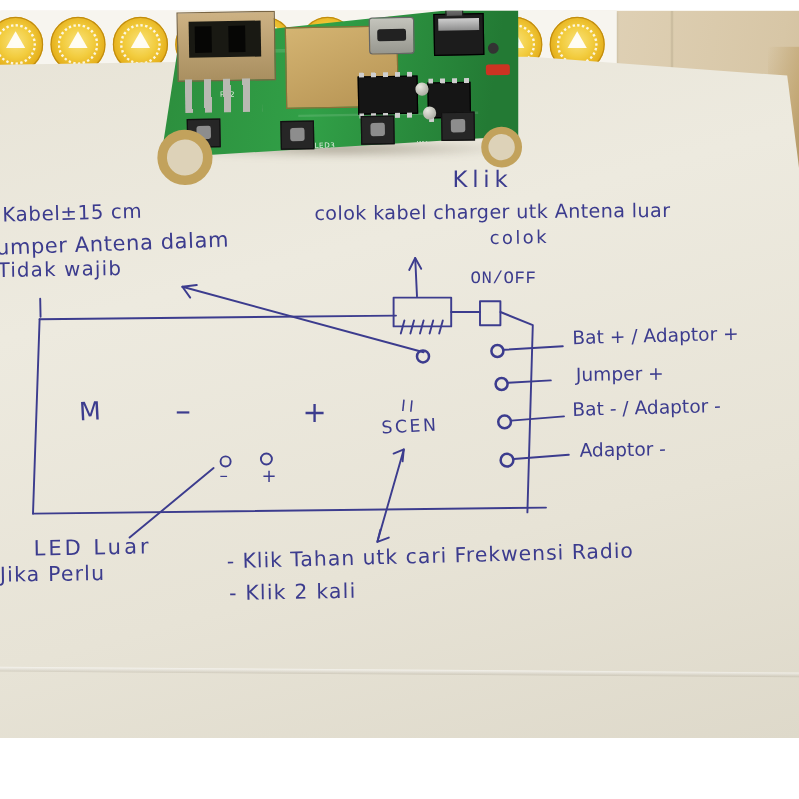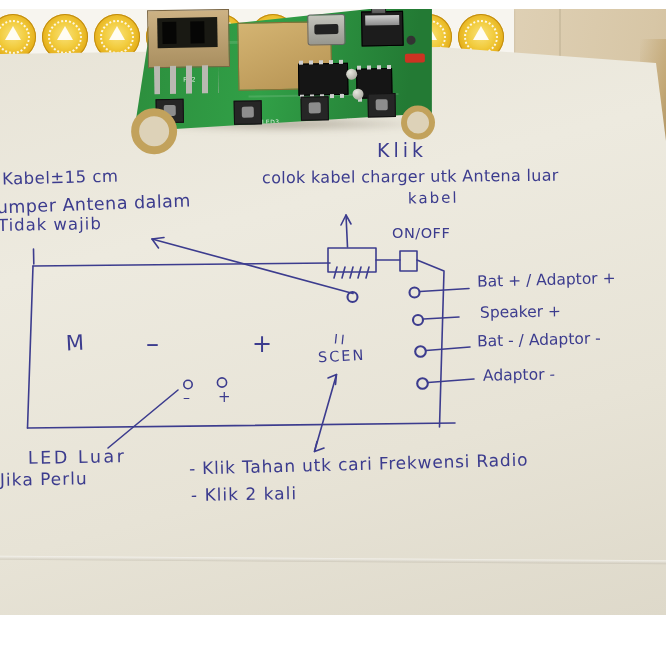--- a/index.html
+++ b/index.html
@@ -179,36 +179,36 @@
     <path d="M314.5,451.5 l2.5,-10 M314.5,451.5 l9.5,-3.5"></path>
     <path d="M108,448 L178,390"></path>
   </svg>
 
   <div class="ink" style="left:2px;top:170px;font-size:16.5px;letter-spacing:.5px;transform:rotate(-1.5deg);">Kabel±15 cm</div>
   <div class="ink" style="left:-9px;top:196px;font-size:17.5px;letter-spacing:.5px;transform:rotate(-2deg);">Jumper Antena dalam</div>
   <div class="ink" style="left:-2px;top:217px;font-size:16.5px;letter-spacing:1px;transform:rotate(-1deg);">Tidak wajib</div>
 
   <div class="ink" style="left:377px;top:141px;font-size:19px;letter-spacing:4px;">Klik</div>
   <div class="ink" style="left:262px;top:169px;font-size:16px;letter-spacing:.3px;transform:rotate(-.5deg);">colok kabel charger utk Antena luar</div>
-  <div class="ink" style="left:408px;top:191px;font-size:15px;letter-spacing:2px;transform:rotate(-1deg);">kabel</div>
-
-  <div class="ink" style="left:392px;top:226px;font-size:14.5px;letter-spacing:.5px;">ON/OFF</div>
+  <div class="ink" style="left:408px;top:191px;font-size:15px;letter-spacing:2px;transform:rotate(-1deg);">colok</div>
+
+  <div class="ink" style="left:392px;top:226px;font-size:14.5px;letter-spacing:.5px;font-family:Liberation Mono, monospace;">ON/OFF</div>
 
   <div class="ink big" style="left:66px;top:333px;font-size:21px;transform:rotate(-3deg);">M</div>
   <div class="ink big" style="left:146px;top:330px;font-size:26px;">–</div>
   <div class="ink big" style="left:252px;top:332px;font-size:24px;">+</div>
 
   <div class="ink" style="left:334px;top:333px;font-size:13px;letter-spacing:3px;transform:rotate(6deg);">II</div>
   <div class="ink" style="left:318px;top:349px;font-size:14.5px;letter-spacing:2px;transform:rotate(-3deg);">SCEN</div>
 
   <div class="ink" style="left:183px;top:390px;font-size:14px;">–</div>
   <div class="ink" style="left:218px;top:390px;font-size:15px;">+</div>
 
   <div class="ink" style="left:477px;top:273px;font-size:15.5px;transform:rotate(-1.5deg);">Bat + / Adaptor +</div>
-  <div class="ink" style="left:480px;top:305px;font-size:15.5px;transform:rotate(-1deg);">Speaker +</div>
+  <div class="ink" style="left:480px;top:305px;font-size:15.5px;transform:rotate(-1deg);">Jumper +</div>
   <div class="ink" style="left:477px;top:333px;font-size:15.5px;transform:rotate(-1.5deg);">Bat - / Adaptor -</div>
   <div class="ink" style="left:483px;top:368px;font-size:15.5px;transform:rotate(-1deg);">Adaptor -</div>
 
   <div class="ink" style="left:28px;top:449px;font-size:17.5px;letter-spacing:2.5px;transform:rotate(-1deg);">LED Luar</div>
   <div class="ink" style="left:0px;top:471px;font-size:17px;letter-spacing:1px;transform:rotate(-1deg);">Jika Perlu</div>
 
   <div class="ink" style="left:189px;top:456px;font-size:17px;letter-spacing:.8px;transform:rotate(-1.5deg);">- Klik Tahan utk cari Frekwensi Radio</div>
   <div class="ink" style="left:191px;top:486px;font-size:17px;letter-spacing:1px;transform:rotate(-1deg);">- Klik 2 kali</div>
 
 </div>

